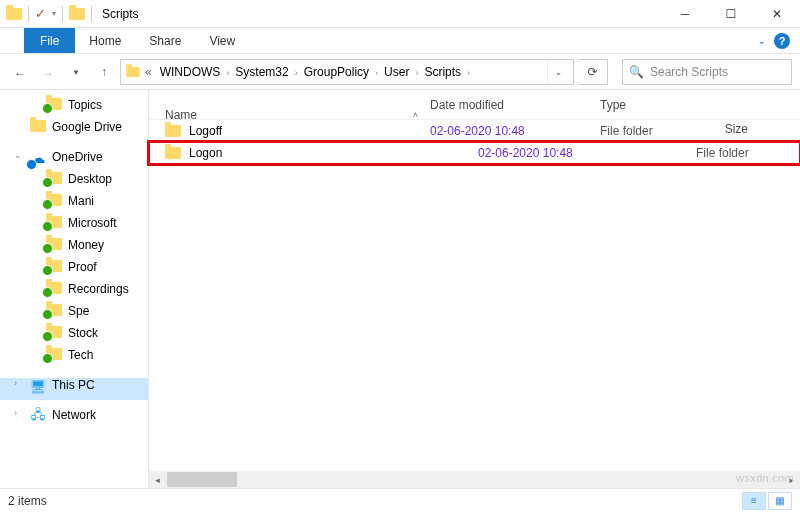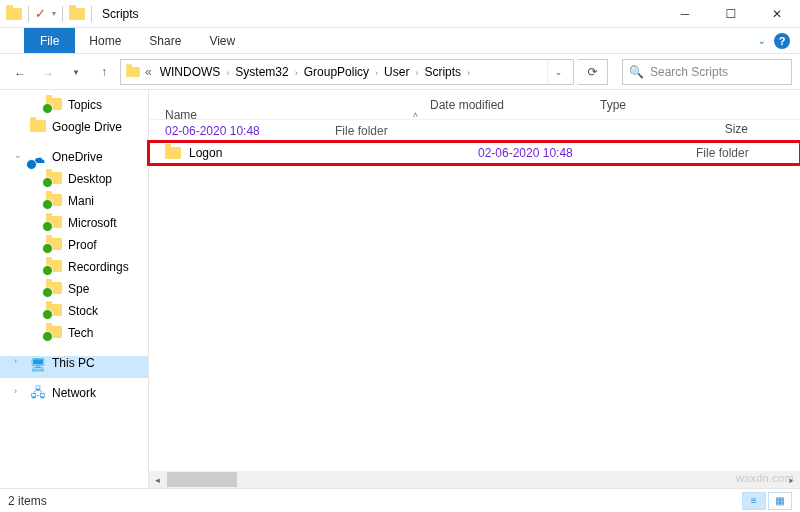--- a/index.html
+++ b/index.html
@@ -143,20 +143,25 @@
         <span>Mani</span>
       </div>
       <div class="tree-item">
         <span class="twist"></span>
         <span class="ico-folder sync"></span>
         <span>Microsoft</span>
       </div>
       <div class="tree-item">
         <span class="twist"></span>
         <span class="ico-folder sync"></span>
+        <span>Money</span>
+      </div>
+      <div class="tree-item">
+        <span class="twist"></span>
+        <span class="ico-folder sync"></span>
         <span>Proof</span>
       </div>
       <div class="tree-item">
         <span class="twist"></span>
         <span class="ico-folder sync"></span>
         <span>Recordings</span>
       </div>
       <div class="tree-item">
         <span class="twist"></span>
         <span class="ico-folder sync"></span>
@@ -190,20 +195,24 @@
       <div class="col name">
           <span>Name</span>
           <span style="margin-left:auto;color:#777;font-size:9px;">˄</span>
         </div>
       <div class="col date">Date modified</div>
       <div class="col type">Type</div>
       <div class="col size">Size</div>
     </div>
     <div id="rows">
         <div class="row">
+          <div class="name">
+            <span class="ico-folder"></span>
+            <span>Logoff</span>
+          </div>
           <div class="date">02-06-2020 10:48</div>
           <div class="type">File folder</div>
         </div>
         <div class="row hl">
           <div class="name">
             <span class="ico-folder"></span>
             <span>Logon</span>
           </div>
           <div class="date">02-06-2020 10:48</div>
           <div class="type">File folder</div>

